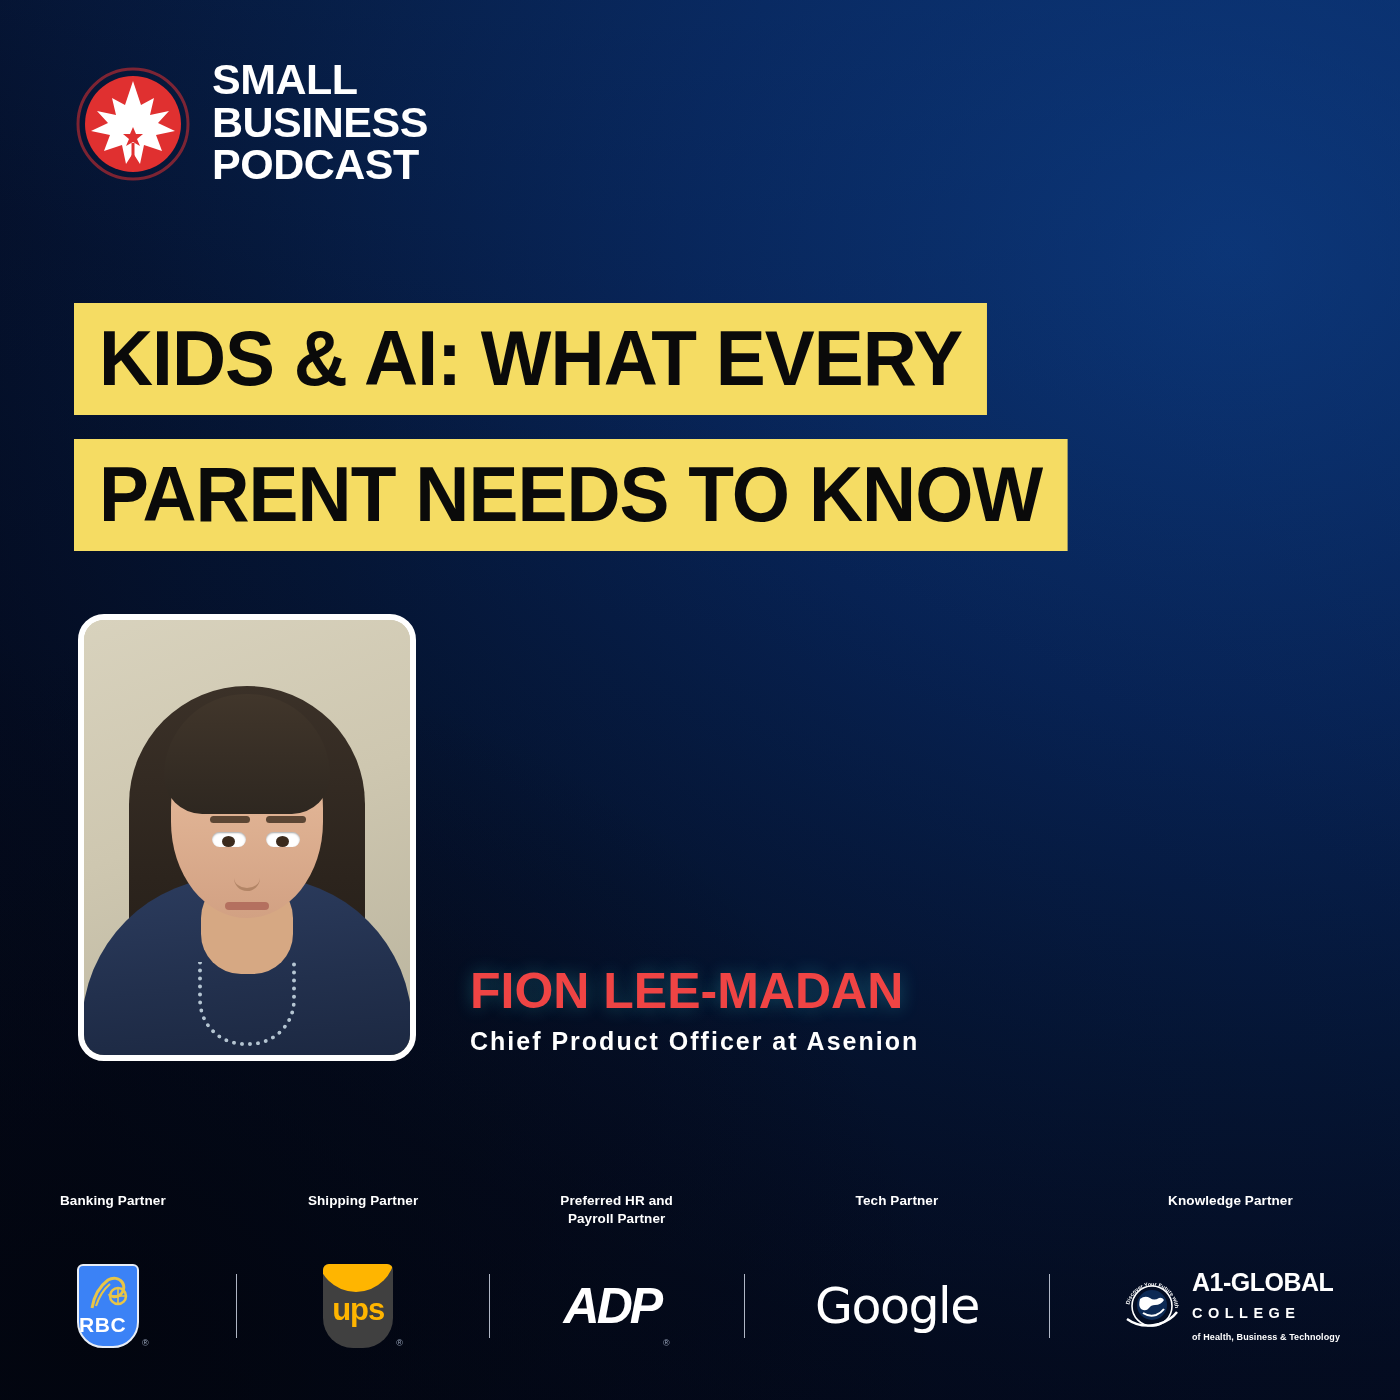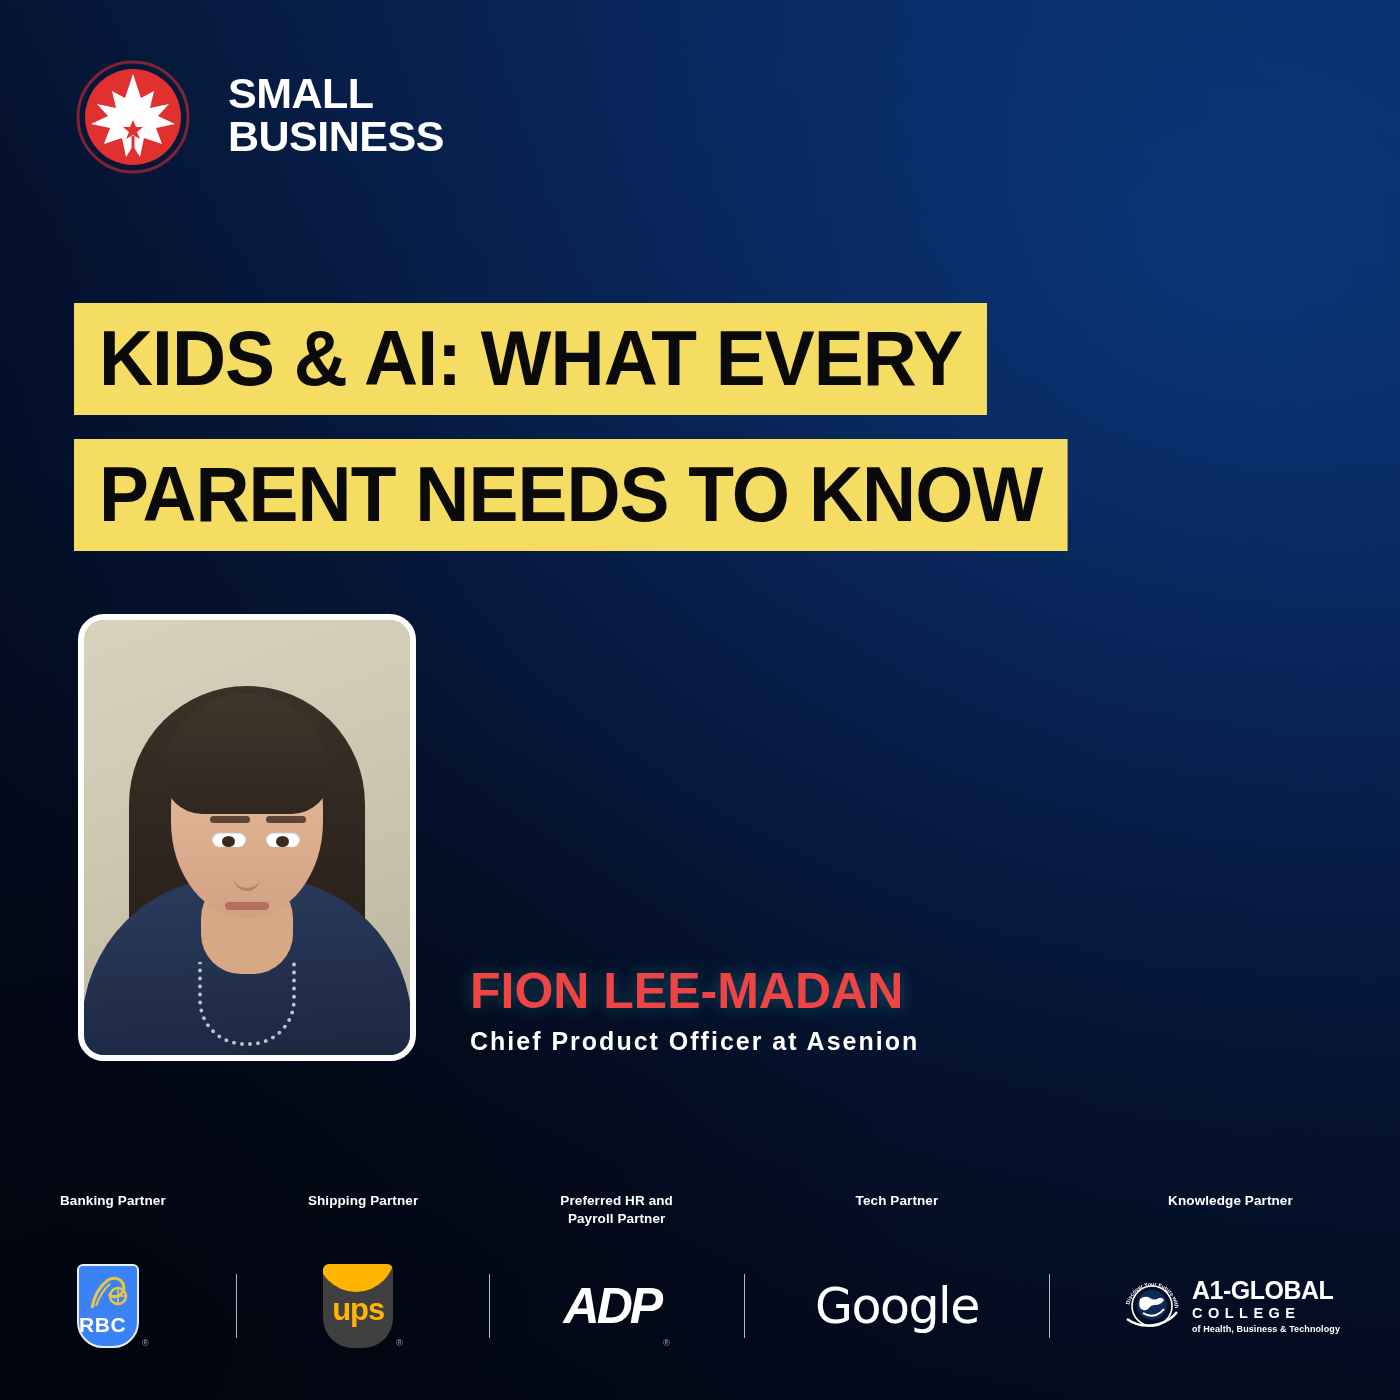--- a/index.html
+++ b/index.html
@@ -32,21 +32,21 @@
     background: radial-gradient(85% 70% at 6% 96%, rgba(2,5,14,0.82) 0%, rgba(3,7,19,0.35) 45%, rgba(0,0,0,0) 72%);
   }
 
   
   .brand {
     position: absolute;
     left: 74px;
     top: 58px;
     display: flex;
     align-items: center;
-    gap: 36px;
+    gap: 20px;
   }
   .brand-mark {
     width: 118px;
     height: 118px;
     position: relative;
     flex: 0 0 auto;
   }
   .brand-wordmark {
     display: flex;
     flex-direction: column;
@@ -320,21 +320,21 @@
   }
 
   
   .a1 { display: flex; align-items: center; gap: 9px; }
   .a1-globe {
     width: 62px; height: 62px;
     border-radius: 50%;
     position: relative;
     flex: 0 0 auto;
   }
-  .a1-words { display: flex; flex-direction: column; line-height: 1; }
+  .a1-words { display: flex; flex-direction: column; line-height: 1; gap: 8px; }
   .a1-name { color: #ffffff; font-weight: 700; font-size: 25px; letter-spacing: -0.5px; }
   .a1-college { color: #ffffff; font-weight: 700; font-size: 14.5px; letter-spacing: 5.5px; margin-top: 3px; }
   .a1-sub { color: #ffffff; font-weight: 700; font-size: 9px; letter-spacing: 0.1px; margin-top: 4px; }
 </style>
 </head>
 <body>
 
 <div class="canvas">
   <div class="bg-base"></div>
   <div class="bg-tint"></div>
@@ -346,20 +346,21 @@
         <circle cx="59" cy="59" r="55" fill="none" stroke="#E03030" stroke-width="3" opacity="0.55"></circle>
         <circle cx="59" cy="59" r="48" fill="#E03030"></circle>
         <path d="M59 16 L67 40 L80 33 L76 50 L95 46 L84 58 L101 66 L82 70 L88 86 L70 80 L66 99 L59 88 L52 99 L48 80 L30 86 L36 70 L17 66 L34 58 L23 46 L42 50 L38 33 L51 40 Z" fill="#ffffff"></path>
         <path d="M59 62 L62 69 L69 69 L63 74 L66 81 L59 77 L52 81 L55 74 L49 69 L56 69 Z" fill="#E03030"></path>
         <rect x="57.5" y="78" width="3" height="24" fill="#E03030"></rect>
       </svg>
     </div>
     <div class="brand-wordmark">
       <span>SMALL</span>
       <span>BUSINESS</span>
+      <span>PODCAST</span>
     </div>
   </div>
 
   <div class="title-block">
     <div class="title-line">KIDS &amp; AI: WHAT EVERY</div>
     <div class="title-line">PARENT NEEDS TO KNOW</div>
   </div>
 
   <div class="photo-frame">
     <div class="photo-inner">

